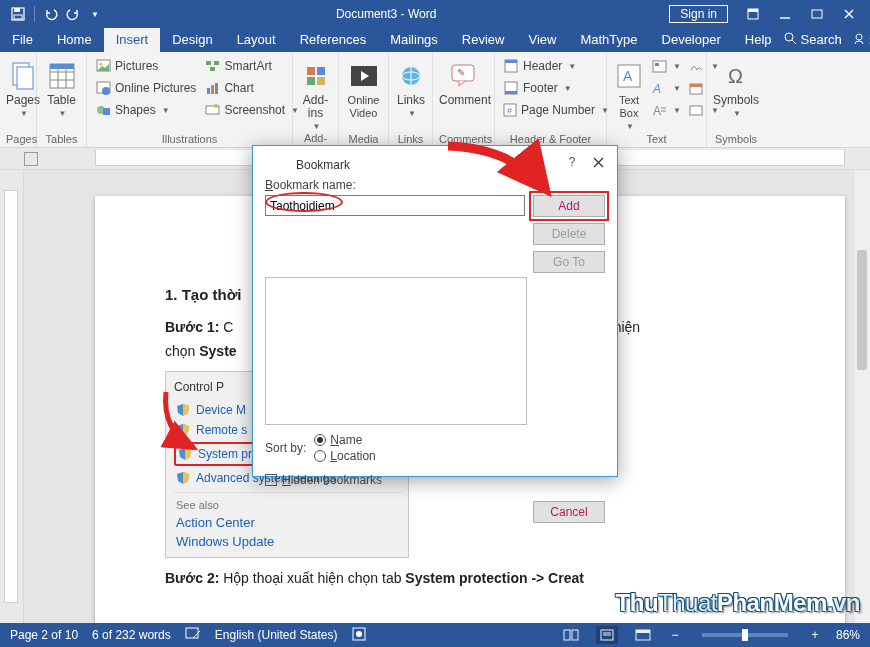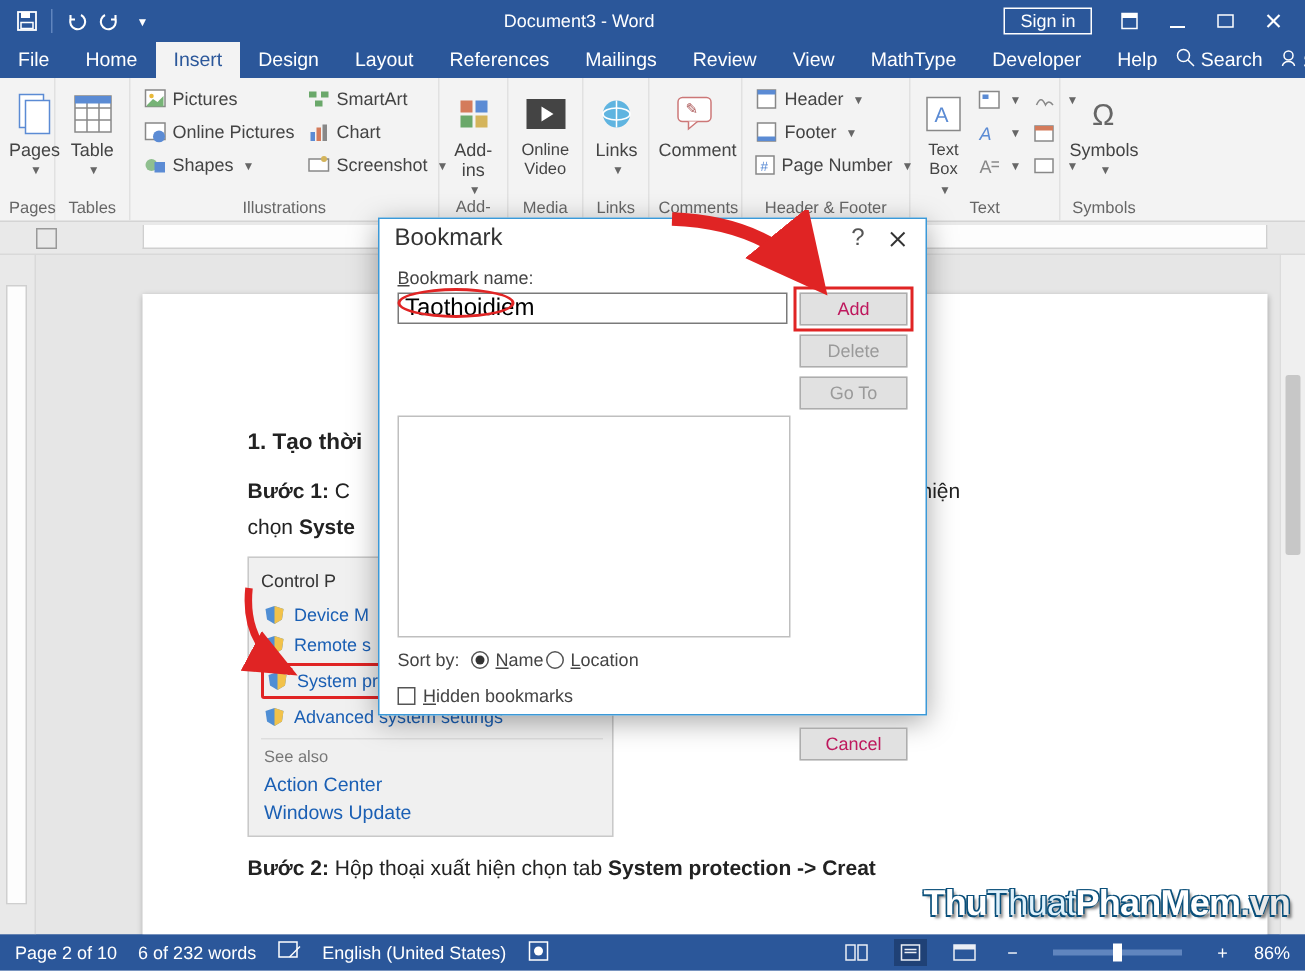--- a/index.html
+++ b/index.html
@@ -55,36 +55,36 @@
   .cp-item.hl { border:2px solid #e02424; border-radius:2px; margin:2px 0;}
   .cp-shield { width:14px; height:14px; }
   .cp-sep { height:1px; background:#ddd; margin:4px 0;}
   .cp-sub { font-size:11px; color:#777; padding:2px 2px;}
   .cp-link { font-size:13px; color:#1a5fb4; padding:2px 2px;}
   .green-thumb { position:absolute; left:284px; top:-6px; width:130px; height:86px; background:linear-gradient(#1aa85f,#0c6b3c); border:1px solid #aaa; display:flex; align-items:center; justify-content:center;}
   .red-arrow { position:absolute; width:70px; height:70px; pointer-events:none;}
 
   
   .dialog { position: absolute; left: 252px; top: 145px; width: 366px; height: 332px; background: #fff; border: 1px solid #3b99d8; box-shadow: 0 4px 18px rgba(0,0,0,.35); z-index: 50; }
-  .dlg-titlebar { height: 26px; display:flex; align-items:center; padding: 0 6px 0 10px; font-size:16px; color:#333;}
+  .dlg-titlebar { height: 26px; display:flex; align-items:flex-end; padding: 0 6px 0 10px; font-size:12px; color:#333;margin-left:33px;}
   .dlg-titlebar .spacer { flex:1; }
   .dlg-titlebar .dlg-help, .dlg-titlebar .dlg-close { width:26px; height:20px; display:flex; align-items:center; justify-content:center; color:#555;}
   .dlg-body { padding: 4px 12px 10px; }
   .dlg-label { font-size:12px; margin: 2px 0 3px; text-decoration: underline dotted transparent;}
   .dlg-label span.u { text-decoration: underline; }
   .dlg-row { display:flex; gap:8px;}
-  .dlg-input { flex:1; height:21px; border:1px solid #7a7a7a; padding:1px 4px; font-size:16px;}
+  .dlg-input { flex:1; height:21px; border:1px solid #7a7a7a; padding:1px 4px; font-size:12px;}
   .dlg-oval { position:absolute; border:2px solid #e02424; border-radius:50%; pointer-events:none;}
   .dlg-btn { width:72px; height:22px; background:#e1e1e1; border:1px solid #adadad; font-size:12px; color:#be185d; display:flex; align-items:center; justify-content:center;}
   .dlg-btn.primary-hl { outline:2px solid #e02424; outline-offset:2px; }
   .dlg-btn.disabled { color:#9a9a9a;}
   .dlg-btn-col { display:flex; flex-direction:column; gap:6px; margin-top:0;}
   .dlg-list { width:262px; height:148px; border:1px solid #bfbfbf; background:#fff; margin-top:4px; overflow-y:scroll;}
   .sort-row { display:flex; align-items:center; gap:8px; margin-top:8px; font-size:12px;}
-  .sort-opts { display:flex; flex-direction:row; gap:2px;text-align:right;}
+  .sort-opts { display:flex; flex-direction:column; gap:2px;text-align:right;}
   .radio { display:flex; align-items:center; gap:4px;}
   .radio .dot { width:12px; height:12px; border:1px solid #555; border-radius:50%; display:inline-flex; align-items:center; justify-content:center;}
   .radio .dot.sel::after { content:""; width:6px; height:6px; background:#333; border-radius:50%;}
   .chk-row { display:flex; align-items:center; gap:5px; margin-top:10px; font-size:12px;}
   .chk { width:12px; height:12px; border:1px solid #555;}
   .dlg-footer { display:flex; justify-content:flex-end; margin-top:14px;}
 
   
   .arrow-to-add { position:absolute; left:442px; top:140px; width:120px; height:70px; z-index:60; pointer-events:none;}
 

